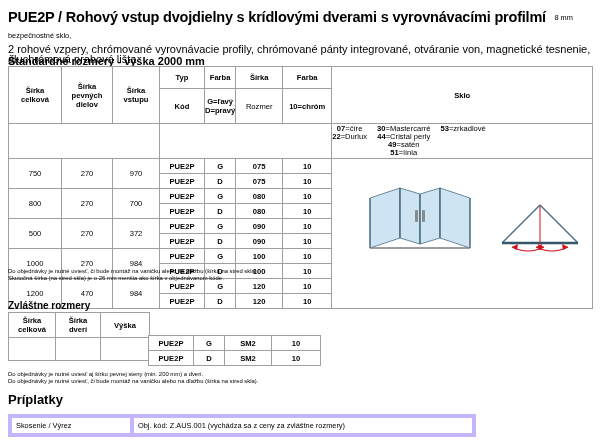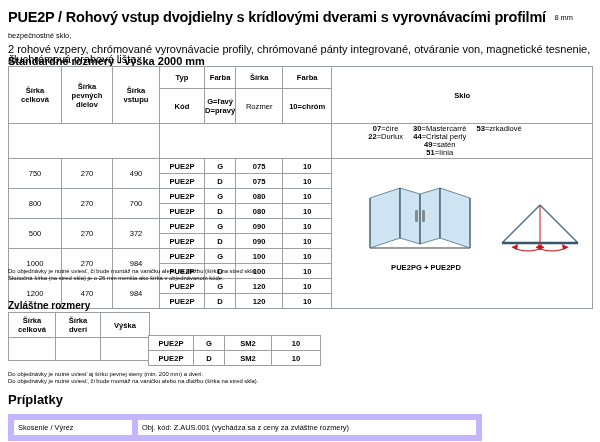--- a/index.html
+++ b/index.html
@@ -51,21 +51,21 @@
   .lft{text-align:left;padding-left:3px;}
   .b{font-weight:bold;}
 
   .sklo-cell{
     text-align:left;
     padding:2px 3px;
     font-size:6.6px;
     line-height:8px;
     vertical-align:top;
   }
-  .sklo-cols{display:flex;gap:10px;margin-left:36px;}
+  .sklo-cols{display:flex;gap:10px;}
   .sklo-cols div{white-space:nowrap;}
 
   
   .note{
     position:absolute;font-size:5.9px;line-height:7.4px;left:8px;
   }
   #note1{top:268px;}
   #note2{top:275px;}
 
   
@@ -73,21 +73,21 @@
   #special-left td,#special-left th{height:14px;}
   #special-right{position:absolute;left:148px;top:335px;}
   #special-right td{height:14px;}
   .note-sp{position:absolute;left:8px;font-size:5.9px;line-height:7.4px;}
   #note-sp1{top:371px;}
   #note-sp2{top:378px;}
 
   
   #cap-prip{position:absolute;left:8px;top:392px;font-size:13px;font-weight:bold;}
   #prip-table{position:absolute;left:8px;top:414px;}
-  #prip-table td{height:15px;font-size:7.4px;border:6px solid #c4b5fd;padding:0 4px;}
+  #prip-table td{height:15px;font-size:7.4px;border:4px solid #c4b5fd;padding:0 4px;}
   #prip-table td.lbl{width:110px;text-align:left;}
   #prip-table td.val{width:330px;text-align:left;}
 
   
   .illus{position:absolute;}
   #illus-1{left:366px;top:180px;width:108px;height:78px;}
   #illus-cap{position:absolute;left:366px;top:263px;width:120px;text-align:center;font-size:7.6px;font-weight:bold;}
   #illus-2{left:492px;top:185px;width:96px;height:76px;}
 
   .wm{
@@ -138,21 +138,21 @@
           <div><b>07</b>=číre<br><b>22</b>=Durlux</div>
           <div><b>30</b>=Mastercarré<br><b>44</b>=Cristal perly<br><b>49</b>=satén<br><b>51</b>=línia</div>
           <div><b>53</b>=zrkadlové</div>
         </div>
       </td>
     </tr>
 
     <tr>
       <td rowspan="2">750</td>
       <td rowspan="2">270</td>
-      <td rowspan="2">490</td>
+      <td rowspan="2">970</td>
       <td class="b">PUE2P</td>
       <td class="b">G</td>
       <td class="b">075</td>
       <td class="b">10</td>
       <td rowspan="20" style="border:1px solid #9aa0a6;"></td>
     </tr>
     <tr>
       <td class="b">PUE2P</td>
       <td class="b">D</td>
       <td class="b">075</td>
@@ -238,21 +238,20 @@
       <line x1="34" y1="8" x2="34" y2="58"></line>
       <line x1="74" y1="8" x2="74" y2="58"></line>
       <line x1="54" y1="14" x2="54" y2="64"></line>
     </g>
     <g fill="#8a8a8a">
       <rect x="49" y="30" width="3" height="12" rx="1"></rect>
       <rect x="56" y="30" width="3" height="12" rx="1"></rect>
     </g>
     <line x1="4" y1="68" x2="104" y2="68" stroke="#7d7d7d" stroke-width="1.4"></line>
   </svg>
-  <div id="illus-cap">PUE2PG + PUE2PD</div>
 
   <svg class="illus" id="illus-2" viewBox="0 0 96 76">
     <g stroke="#4a6f86" stroke-width="1.4" fill="none">
       <line x1="10" y1="58" x2="48" y2="20"></line>
       <line x1="48" y1="20" x2="86" y2="58"></line>
     </g>
     <g stroke="#35566b" stroke-width="2.4" fill="none">
       <line x1="10" y1="58" x2="86" y2="58"></line>
     </g>
     <g stroke="#d01018" stroke-width="1.2" fill="none">

